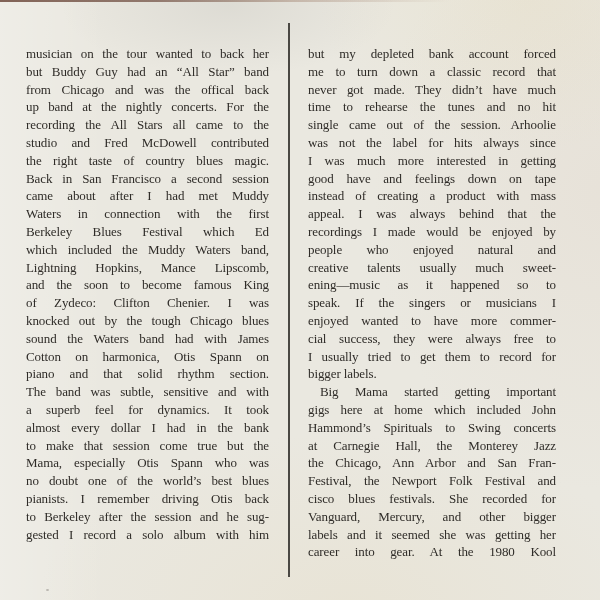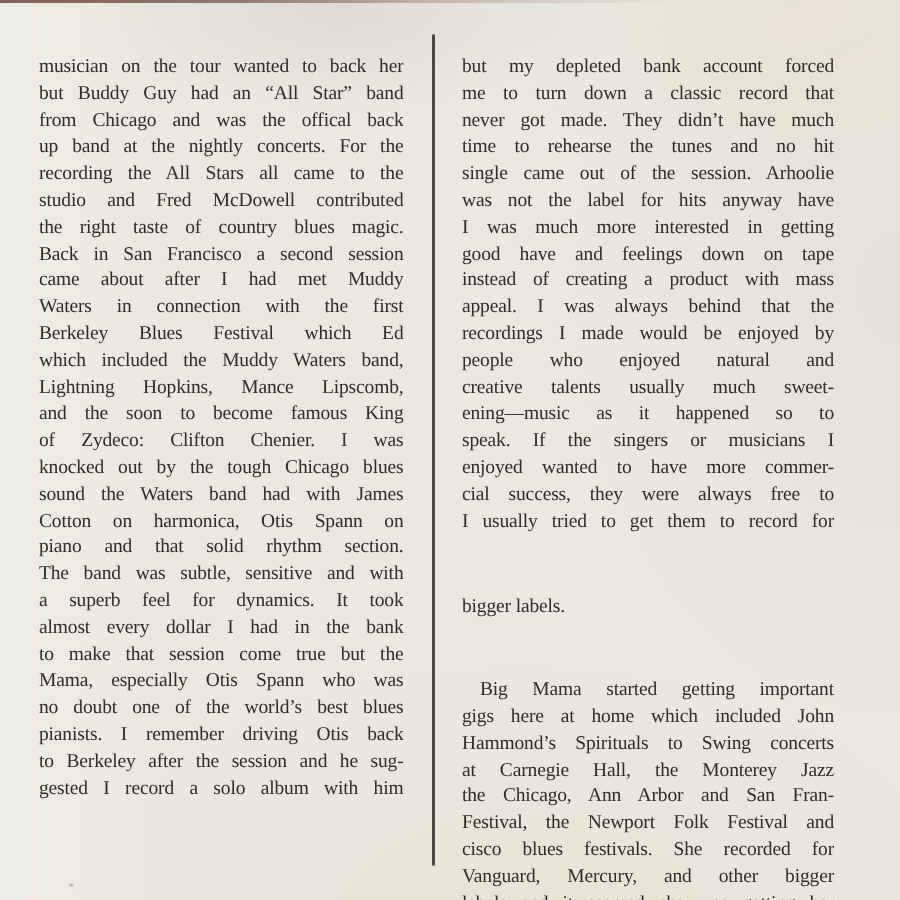--- a/index.html
+++ b/index.html
@@ -48,37 +48,37 @@
   .divider {
     position: absolute;
     left: 288px;
     top: 23px;
     width: 1.5px;
     height: 554px;
     background: #4a4843;
   }
   .col {
     position: absolute;
-    top: 35px;
+    top: 45px;
     font-size: 13px;
     letter-spacing: -0.1px;
   }
   .col-left  { left: 26px;  width: 243px; }
   .col-right { left: 308px; width: 248px; }
   .line {
     width: 100%;
     height: 17.8px;
     line-height: 17.8px;
     text-align: justify;
     text-align-last: justify;
     overflow: hidden;
     white-space: normal;
   }
-  .line.no-justify { text-align-last: left; margin-top: 40px; }
-  .line.indent { text-indent: 12px; margin-top: 37px; }
+  .line.no-justify { text-align-last: left; }
+  .line.indent { text-indent: 12px; }
   .speck {
     position: absolute;
     left: 46px;
     top: 589px;
     width: 3px;
     height: 2px;
     border-radius: 50%;
     background: rgba(70,62,55,0.3);
   }
 </style>
@@ -118,21 +118,21 @@
       <div class="line">pianists. I remember driving Otis back</div>
       <div class="line">to Berkeley after the session and he sug-</div>
       <div class="line">gested I record a solo album with him</div>
     </div>
   <div class="col col-right">
       <div class="line">but my depleted bank account forced</div>
       <div class="line">me to turn down a classic record that</div>
       <div class="line">never got made. They didn’t have much</div>
       <div class="line">time to rehearse the tunes and no hit</div>
       <div class="line">single came out of the session. Arhoolie</div>
-      <div class="line">was not the label for hits anyway have</div>
+      <div class="line">was not the label for hits always since</div>
       <div class="line">I was much more interested in getting</div>
       <div class="line">good have and feelings down on tape</div>
       <div class="line">instead of creating a product with mass</div>
       <div class="line">appeal. I was always behind that the</div>
       <div class="line">recordings I made would be enjoyed by</div>
       <div class="line">people who enjoyed natural and</div>
       <div class="line">creative talents usually much sweet-</div>
       <div class="line">ening—music as it happened so to</div>
       <div class="line">speak. If the singers or musicians I</div>
       <div class="line">enjoyed wanted to have more commer-</div>

